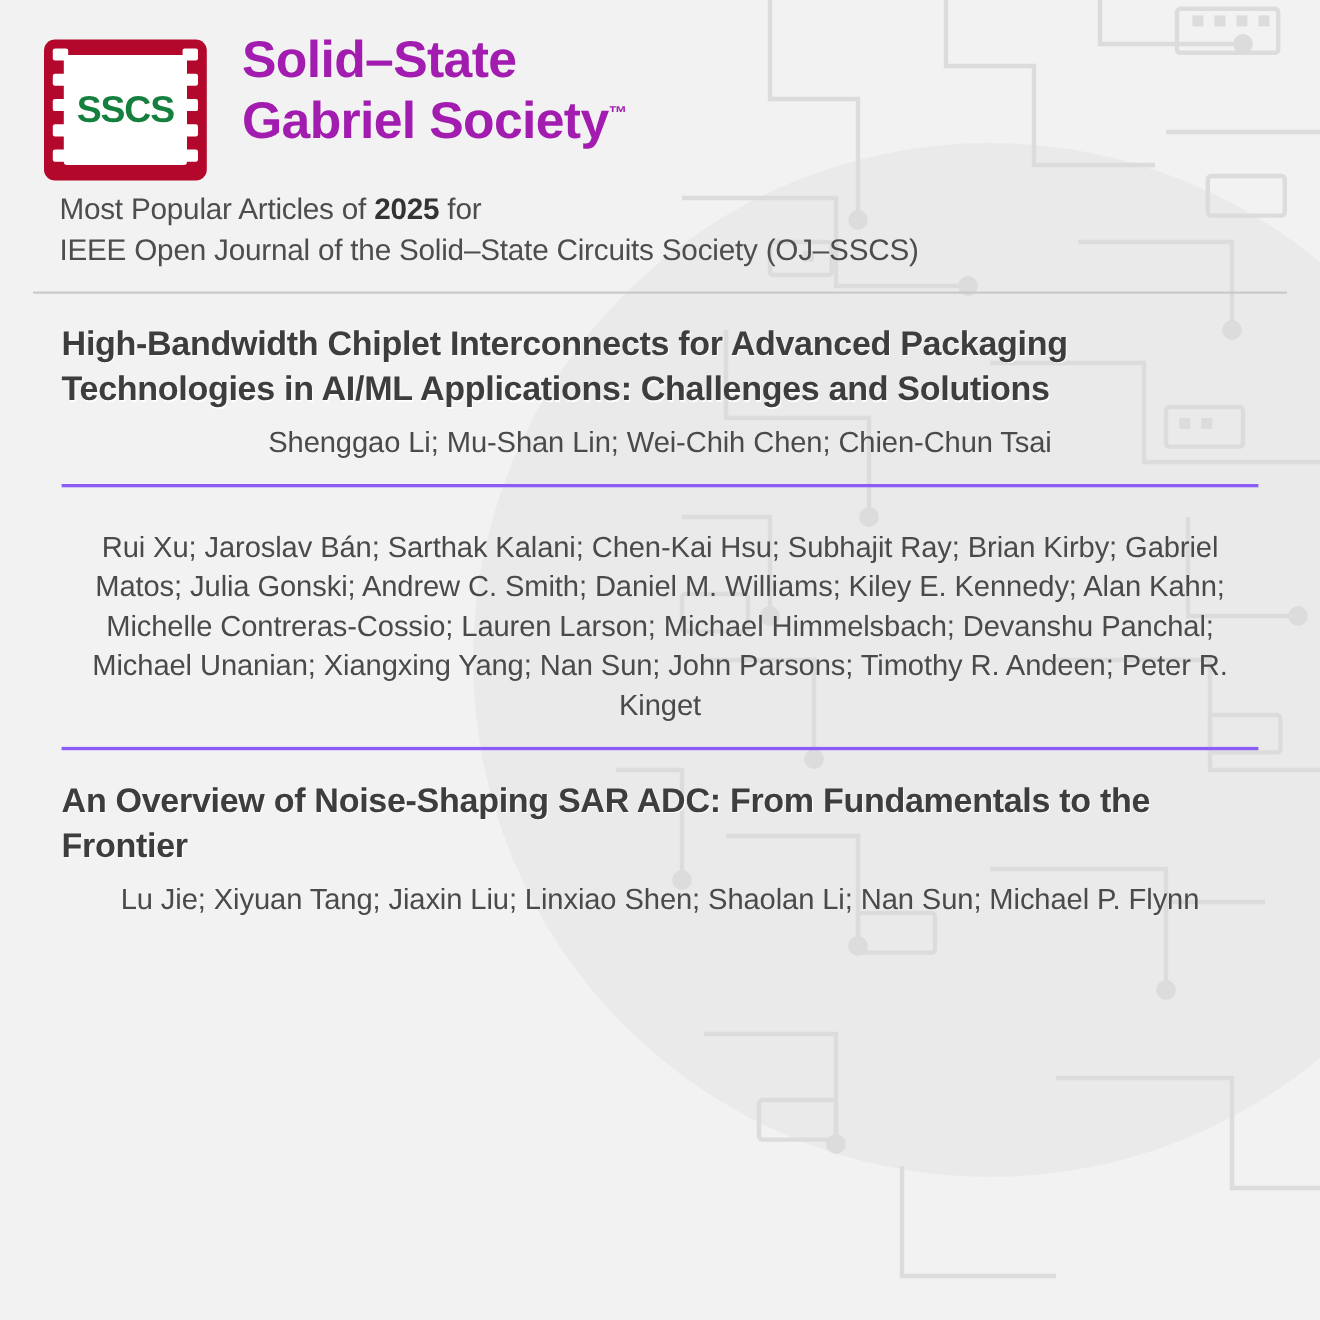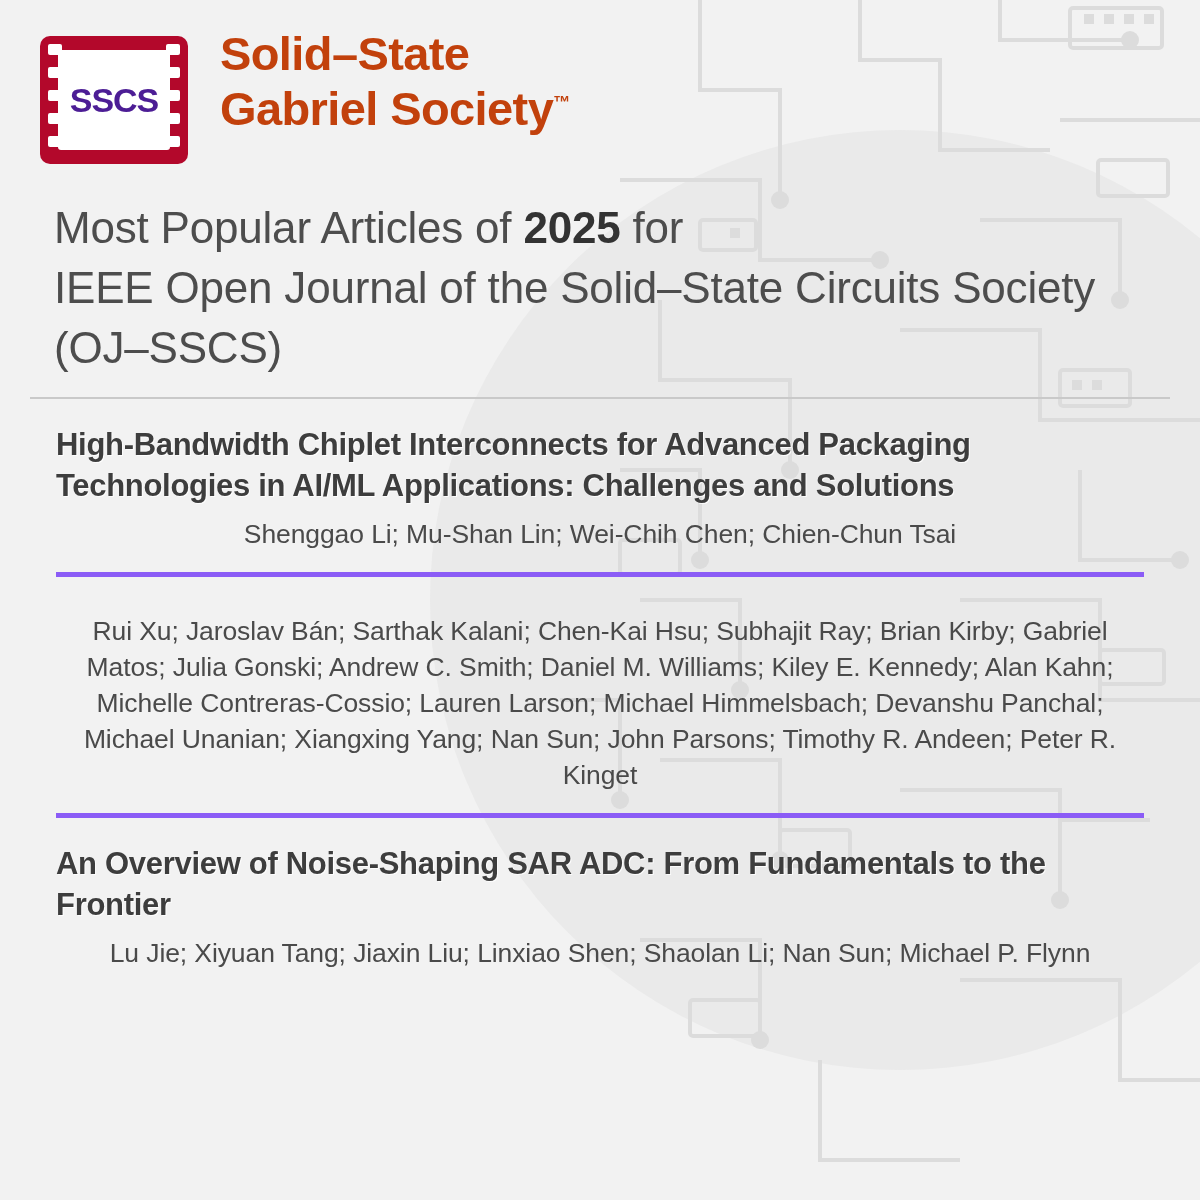--- a/index.html
+++ b/index.html
@@ -70,76 +70,75 @@
     top: 28px;
     width: 112px;
     height: 100px;
     background: #ffffff;
     border-radius: 3px;
     display: flex;
     align-items: center;
     justify-content: center;
   }
   .sscs-mark .inner span {
-    color: #4c1d95;
+    color: #15803d;
     font-size: 34px;
     font-weight: bold;
     letter-spacing: -1px;
     font-family: "Liberation Sans", sans-serif;
   }
 
   .brand-text {
     padding-top: 4px;
   }
   .brand-ieee {
     font-size: 44px;
     font-weight: bold;
     color: #b3082b;
     letter-spacing: 0.5px;
     line-height: 1.0;
   }
   .brand-line {
     font-size: 47px;
     font-weight: bold;
-    color: #c2410c;
+    color: #a21caf;
     line-height: 1.18;
     letter-spacing: -0.6px;
   }
   .tm {
     font-size: 17px;
     vertical-align: super;
     font-weight: bold;
   }
 
   .subtitle {
-    margin-top: 26px;
     padding: 0 16px 0 24px;
     color: #4d4d4d;
-    font-size: 44px;
+    font-size: 27px;
     line-height: 1.36;
     font-weight: 400;
     letter-spacing: -0.2px;
   }
   .subtitle b { font-weight: bold; color: #333; }
 
   .rule {
     margin-top: 20px;
     height: 2px;
     background: #c9c9c9;
     width: 100%;
   }
 
   
   .articles {
     padding: 0 56px 0 56px;
     flex: 1;
   }
   .article {
     padding: 26px 0 20px 0;
-    border-bottom: 5px solid #8b5cf6;
+    border-bottom: 3px solid #8b5cf6;
   }
   .article:last-child { border-bottom: none; }
   .article-title {
     font-size: 31px;
     font-weight: bold;
     color: #3d3d3d;
     line-height: 1.30;
     letter-spacing: -0.3px;
     text-shadow: 1px 1px 0 rgba(255,255,255,0.85);
   }

